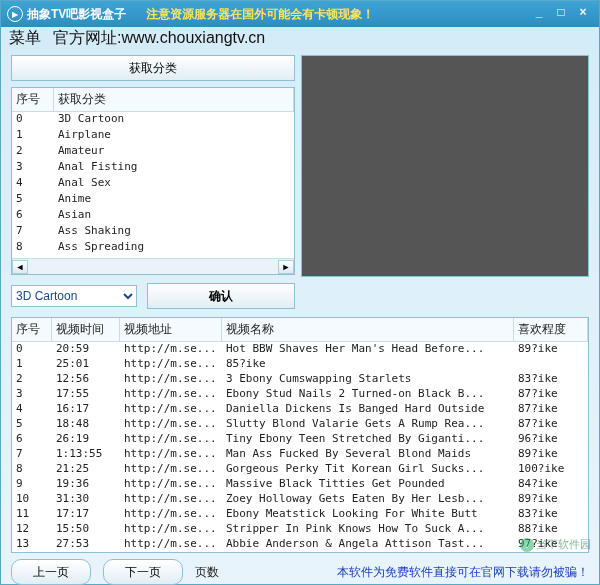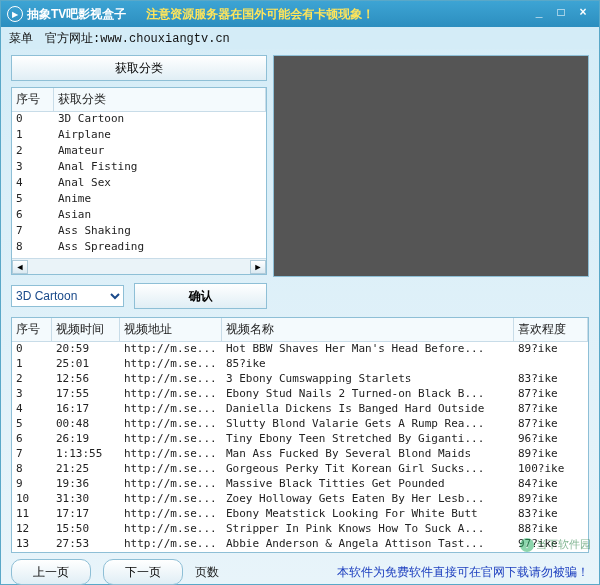--- a/index.html
+++ b/index.html
@@ -4,24 +4,24 @@
 <style>
 * { box-sizing: border-box; margin: 0; padding: 0; }
 body { font-family: "SimSun", "宋体", sans-serif; font-size: 12px; background: #fff; }
 .window { width: 600px; height: 585px; background: linear-gradient(#d4ecf7, #e8f4fa); border: 1px solid #5aa8c8; position: relative; }
 .titlebar { height: 26px; background: linear-gradient(#3da4d4, #2c8ebf); color: #fff; display: flex; align-items: center; padding: 0 6px; font-size: 12px; }
 .titlebar .logo { width: 16px; height: 16px; border: 1px solid #fff; border-radius: 50%; margin-right: 4px; display: flex; align-items: center; justify-content: center; font-size: 8px; }
 .titlebar .title-text { flex: 0 0 auto; font-weight: bold; }
 .titlebar .notice { margin-left: 20px; color: #ffe55a; font-weight: bold; }
 .titlebar .spacer { flex: 1; }
 .titlebar .win-btn { width: 20px; height: 18px; margin-left: 2px; color: #fff; text-align: center; cursor: pointer; font-weight: bold; }
-.menubar { height: 22px; background: #d4ecf7; padding: 0 8px; display: flex; align-items: center; gap: 12px; font-size: 12px; color: #111; font-family: Liberation Mono, monospace; }
+.menubar { height: 22px; background: #d4ecf7; padding: 0 8px; display: flex; align-items: center; gap: 12px; font-size: 16px; color: #111; }
 .content { padding: 6px 10px 8px 10px; }
 .top-row { display: flex; gap: 6px; }
-.left-col { width: 256px; }
+.left-col { width: 284px; }
 .right-col { flex: 1; }
 .btn { background: linear-gradient(#ffffff, #e0eef5); border: 1px solid #8ebfd6; height: 26px; display: flex; align-items: center; justify-content: center; cursor: pointer; font-size: 12px; }
 .btn-wide { width: 100%; margin-bottom: 6px; }
 .listbox { border: 1px solid #8ebfd6; background: #fff; height: 188px; overflow: hidden; position: relative; display: flex; flex-direction: column; }
 .listbox-header { display: flex; background: #f4fafd; border-bottom: 1px solid #c8dce8; }
 .listbox-header .col { padding: 3px 4px; border-right: 1px solid #c8dce8; font-size: 12px; color: #222; }
 .col-seq { width: 42px; }
 .col-name { flex: 1; }
 .listbox-body { flex: 1; overflow: hidden; font-family: "Microsoft YaHei", monospace; }
 .listbox-row { display: flex; height: 16px; }
@@ -175,21 +175,21 @@
           </div>
           <div class="trow">
             <div class="tcol tc-seq">4</div>
             <div class="tcol tc-time">16:17</div>
             <div class="tcol tc-url">http://m.se...</div>
             <div class="tcol tc-title">Daniella Dickens Is Banged Hard Outside</div>
             <div class="tcol tc-like">87?ike</div>
           </div>
           <div class="trow">
             <div class="tcol tc-seq">5</div>
-            <div class="tcol tc-time">00:48</div>
+            <div class="tcol tc-time">18:48</div>
             <div class="tcol tc-url">http://m.se...</div>
             <div class="tcol tc-title">Slutty Blond Valarie Gets A Rump Rea...</div>
             <div class="tcol tc-like">87?ike</div>
           </div>
           <div class="trow">
             <div class="tcol tc-seq">6</div>
             <div class="tcol tc-time">26:19</div>
             <div class="tcol tc-url">http://m.se...</div>
             <div class="tcol tc-title">Tiny Ebony Teen Stretched By Giganti...</div>
             <div class="tcol tc-like">96?ike</div>

